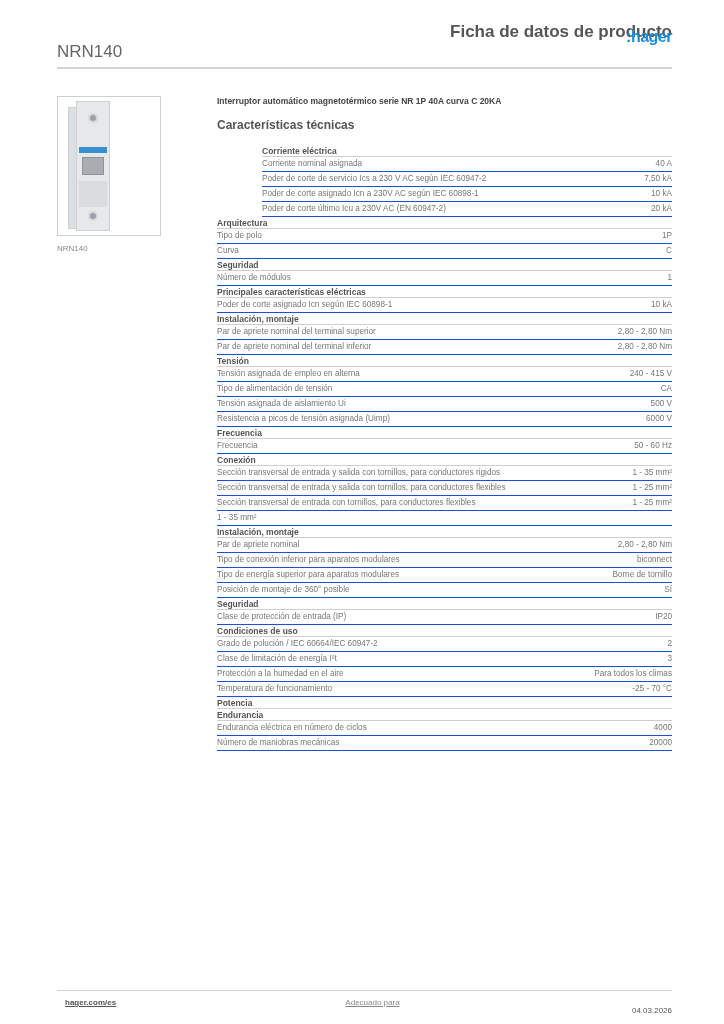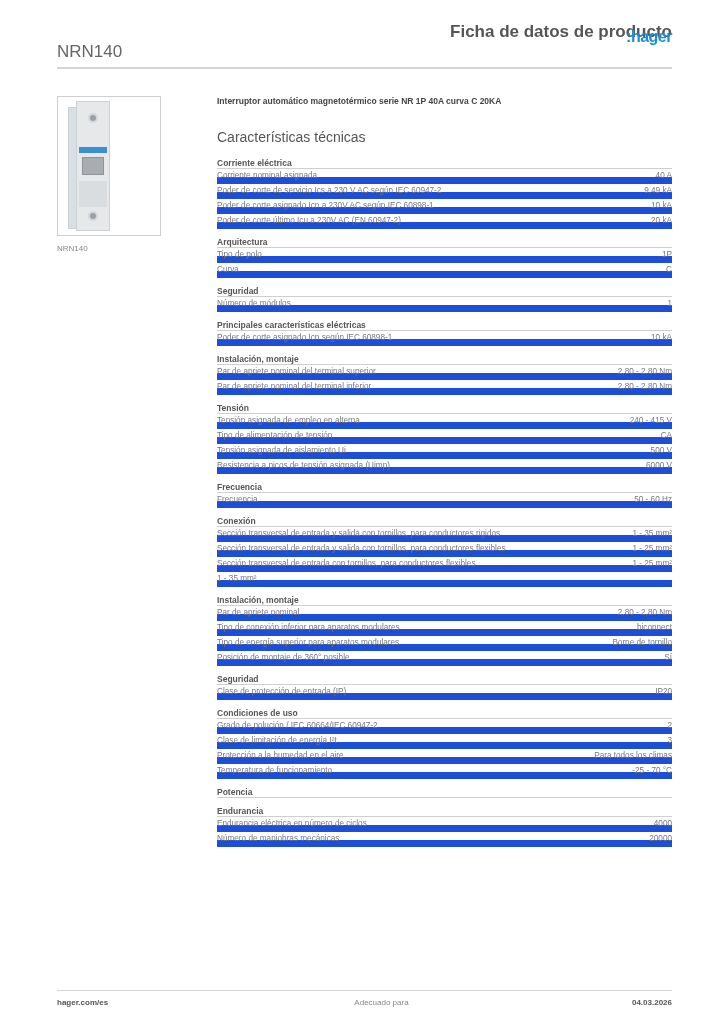--- a/index.html
+++ b/index.html
@@ -19,33 +19,33 @@
   .breaker { position: absolute; left: 8px; top: 4px; width: 60px; height: 132px; }
   .b-body { position: absolute; left: 10px; top: 0; width: 34px; height: 130px; background: #e6e8ea; border: 1px solid #cfd2d5; }
   .b-side { position: absolute; left: 2px; top: 6px; width: 10px; height: 122px; background: #dcdfe2; border: 1px solid #cdd0d3; }
   .b-screw { position: absolute; left: 22px; width: 10px; height: 10px; border-radius: 50%; background: #9aa0a5; border: 2px solid #d5d8db; }
   .b-label { position: absolute; left: 13px; top: 46px; width: 28px; height: 6px; background: #3a8fd0; }
   .b-lever { position: absolute; left: 16px; top: 56px; width: 22px; height: 18px; background: #a9adb1; border: 1px solid #8f9498; }
   .b-lower { position: absolute; left: 13px; top: 80px; width: 28px; height: 26px; background: #d9dde0; }
 
   .main { position: absolute; left: 217px; top: 95px; width: 455px; }
   .product-desc { font-size: 8.5px; font-weight: bold; color: #444; line-height: 12px; height: 12px; }
-  .tech-title { font-size: 14px; font-weight: normal; color: #555; margin-top: 24px; height: 12px; line-height: 12px; }
-
-  .section { margin-top: 7px; }
-  .section.first { margin-top: 14px; }
+  .tech-title { font-size: 12px; font-weight: bold; color: #555; margin-top: 12px; height: 12px; line-height: 12px; }
+
+  .section { margin-top: 0; }
+  .section.first { margin-top: 14px; margin-left: 45px; }
   .section-title { font-size: 8.5px; font-weight: bold; color: #555; height: 12px; line-height: 12px; border-bottom: 1px solid #cfcfcf; }
-  .row { display: flex; justify-content: space-between; font-size: 8.2px; color: #777; height: 15px; line-height: 14px; border-bottom: 7px solid #1d4ed8; }
+  .row { display: flex; justify-content: space-between; font-size: 8.2px; color: #777; height: 15px; line-height: 14px; border-bottom: 1px solid #1d4ed8; }
   .row .val { color: #777; }
 
   .footer-rule { position: absolute; left: 57px; top: 990px; width: 615px; height: 1px; background: #d4d4d4; }
   .footer { position: absolute; left: 57px; top: 998px; width: 615px; font-size: 8px; }
-  .footer-left { position: absolute; left: 0; font-weight: bold; color: #555; }
-  .footer-center { position: absolute; left: 17px; width: 100%; text-align: center; color: #888; }
-  .footer-right { position: absolute; right: 0; font-weight: bold; color: #555; }
+  .footer-left { position: absolute; left: 8px; font-weight: bold; color: #555; text-decoration: underline; }
+  .footer-center { position: absolute; left: 8px; width: 100%; text-align: center; color: #888; text-decoration: underline; }
+  .footer-right { position: absolute; right: 0; font-weight: normal; color: #555; margin-top: 8px; }
 </style>
 </head>
 <body>
 
 <div class="header">
   <div class="title">Ficha de datos de producto</div>
   <div class="subtitle">NRN140</div>
   <div class="logo">:hager</div>
 </div>
 <div class="header-rule"></div>
@@ -68,21 +68,21 @@
   <div class="tech-title">Características técnicas</div>
   <div id="sections">
       <div class="section first">
         <div class="section-title">Corriente eléctrica</div>
         <div class="row">
           <span class="lbl">Corriente nominal asignada</span>
           <span class="val">40 A</span>
         </div>
         <div class="row">
           <span class="lbl">Poder de corte de servicio Ics a 230 V AC según IEC 60947-2</span>
-          <span class="val">9,49 kA</span>
+          <span class="val">7,50 kA</span>
         </div>
         <div class="row">
           <span class="lbl">Poder de corte asignado Icn a 230V AC según IEC 60898-1</span>
           <span class="val">10 kA</span>
         </div>
         <div class="row">
           <span class="lbl">Poder de corte último Icu a 230V AC (EN 60947-2)</span>
           <span class="val">20 kA</span>
         </div>
       </div>

